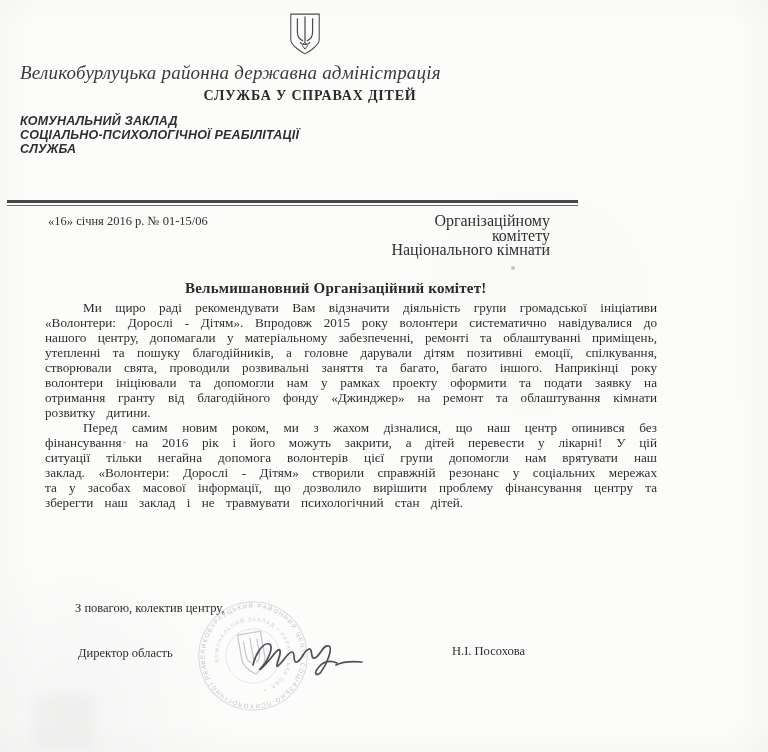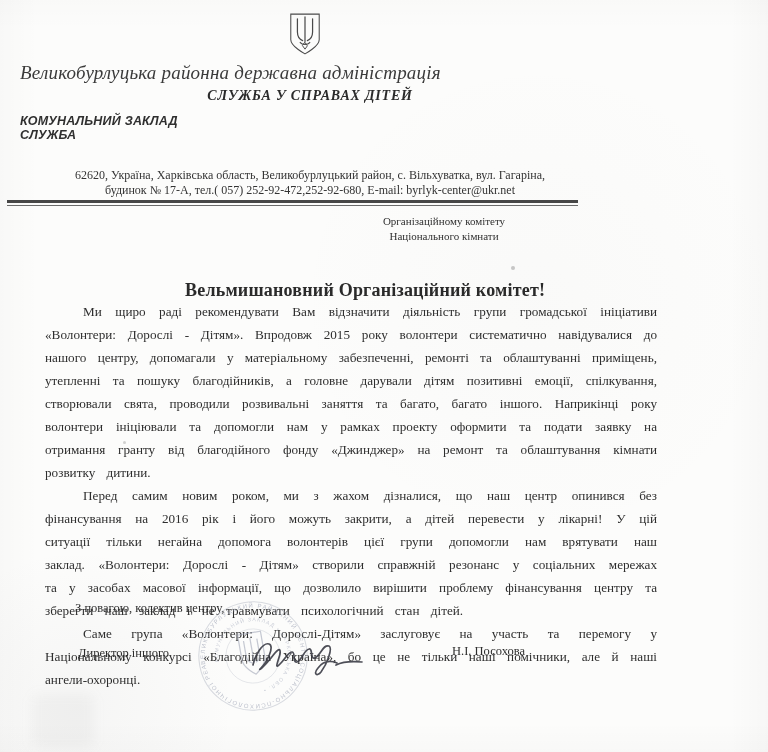--- a/index.html
+++ b/index.html
@@ -12,35 +12,35 @@
       linear-gradient(to right, rgba(0,0,0,0.015), rgba(0,0,0,0) 5%, rgba(0,0,0,0) 95%, rgba(0,0,0,0.02)),
       linear-gradient(to bottom, rgba(0,0,0,0.01), rgba(0,0,0,0) 4%, rgba(0,0,0,0) 96%, rgba(0,0,0,0.015));
     font-family:"Liberation Serif", serif;
     color:#2d2d2d;
   }
   .abs{position:absolute;}
   .emblem{left:287px;top:11px;width:36px;height:46px;}
   .admin-line{left:20px;top:62px;width:580px;
     font-style:italic;font-size:19px;color:#3a3a3a;letter-spacing:.2px;}
   .service-line{left:20px;top:88px;width:580px;text-align:center;
-    font-weight:bold;font-style:italic;font-size:14px;letter-spacing:.8px;color:#2b2b2b;}
+    font-weight:bold;font-size:14px;letter-spacing:.8px;color:#2b2b2b;}
   .org-block{left:20px;top:114px;width:580px;text-align:left;
     font-family:"Liberation Sans", sans-serif;font-weight:bold;font-style:italic;
     font-size:12.5px;line-height:14px;letter-spacing:.2px;color:#2f2f2f;}
   .address-block{left:20px;top:168px;width:580px;text-align:center;
     font-size:12px;line-height:14.5px;color:#333;}
   .rule{left:7px;top:200px;width:571px;height:2px;
     border-top:3px solid #474747;border-bottom:1px solid #6b6b6b;}
   .ref-date{left:48px;top:214px;font-size:12.5px;color:#303030;}
-  .recipient{left:359px;top:214px;width:170px;text-align:center;
-    font-size:11px;line-height:14.5px;color:#303030;}
+  .recipient{left:380px;top:214px;width:170px;text-align:right;
+    font-size:16px;line-height:14.5px;color:#303030;}
   .recipient .bold{font-weight:bold;}
-  .salutation{left:185px;top:280px;font-size:18px;font-weight:bold;color:#2a2a2a;letter-spacing:.2px;}
+  .salutation{left:185px;top:280px;font-size:15px;font-weight:bold;color:#2a2a2a;letter-spacing:.2px;}
   .body-text{left:45px;top:300px;width:612px;
-    font-size:13.2px;line-height:23px;text-align:justify;
+    font-size:13.2px;line-height:15px;text-align:justify;
     word-spacing:8px;color:#2e2e2e;}
   .body-text p{margin:0;text-indent:38px;}
   .closing{left:75px;top:601px;font-size:12.5px;color:#2e2e2e;}
   .sign-title{left:78px;top:646px;font-size:12.5px;color:#2e2e2e;}
   .sign-name{left:452px;top:644px;font-size:12.5px;color:#2e2e2e;font-family:Liberation Serif, serif;}
   .stamp{left:195px;top:598px;width:116px;height:116px;transform:rotate(-10deg);opacity:.85;}
   .signature{left:246px;top:629px;width:122px;height:50px;}
   .smudge{left:32px;top:694px;width:62px;height:55px;background:rgba(140,140,140,0.06);
     border-radius:8px;filter:blur(6px);}
   .speck1{left:511px;top:266px;width:4px;height:4px;background:rgba(100,100,100,0.35);border-radius:50%;}
@@ -59,44 +59,41 @@
       <path d="M54,14 V42 C54,52 48,58 43,60"></path>
       <path d="M28,64 C32,69 44,69 48,64"></path>
       <path d="M38,64 l5,7 -5,7 -5,-7 z" stroke-width="2"></path>
     </g>
   </svg>
 
   <div class="abs admin-line">Великобурлуцька районна державна адміністрація</div>
   <div class="abs service-line">СЛУЖБА У СПРАВАХ ДІТЕЙ</div>
   <div class="abs org-block">
     <div>КОМУНАЛЬНИЙ ЗАКЛАД</div>
+    <div>СОЦІАЛЬНО-ПСИХОЛОГІЧНОЇ РЕАБІЛІТАЦІЇ</div>
     <div>СЛУЖБА</div>
-  </div>
-  <div class="abs address-block">
-    <div>62620, Україна, Харківська область, Великобурлуцький район, с. Вільхуватка, вул. Гагаріна,</div>
-    <div>будинок  № 17-А, тел.( 057) 252-92-472,252-92-680, E-mail: byrlyk-center@ukr.net</div>
   </div>
 
   <div class="abs rule"></div>
 
+  <div class="abs ref-date">«16» січня 2016 р. № 01-15/06</div>
   <div class="abs recipient">
     <div>Організаційному комітету</div>
     <div>Національного кімнати</div>
   </div>
 
   <div class="abs salutation">Вельмишановний Організаційний комітет!</div>
 
   <div class="abs body-text">
     <p>Ми щиро раді рекомендувати Вам відзначити діяльність групи громадської ініціативи «Волонтери: Дорослі - Дітям». Впродовж 2015 року волонтери систематично навідувалися до нашого центру, допомагали у матеріальному забезпеченні, ремонті та облаштуванні приміщень, утепленні та пошуку благодійників, а головне дарували дітям позитивні емоції, спілкування, створювали свята, проводили розвивальні заняття та багато, багато іншого. Наприкінці року волонтери ініціювали та допомогли нам у рамках проекту оформити та подати заявку на отримання гранту від благодійного фонду «Джинджер» на ремонт та облаштування кімнати розвитку дитини.</p>
     <p>Перед самим новим роком, ми з жахом дізналися, що наш центр опинився без фінансування на 2016 рік і його можуть закрити, а дітей перевести у лікарні! У цій ситуації тільки негайна допомога волонтерів цієї групи допомогли нам врятувати наш заклад. «Волонтери: Дорослі - Дітям»  створили справжній резонанс у соціальних мережах та у засобах масової інформації, що дозволило вирішити проблему фінансування центру та зберегти наш заклад і не травмувати психологічний стан дітей.</p>
-    <p>Саме група «Волонтери: Дорослі-Дітям» заслуговує на участь та перемогу у Національному конкурсі «Благодійна Україна», бо це не тільки наші помічники, але й наші ангели-охоронці.</p>
   </div>
 
   <div class="abs closing">З повагою, колектив центру,</div>
-  <div class="abs sign-title">Директор іншого</div>
+  <div class="abs sign-title">Директор область</div>
   <div class="abs sign-name">Н.І. Посохова</div>
 
   <svg class="abs stamp" viewBox="0 0 120 120">
     <defs>
       <path id="ringOuter" d="M60,60 m-50,0 a50,50 0 1,1 100,0 a50,50 0 1,1 -100,0"></path>
       <path id="ringInner" d="M60,60 m-36,0 a36,36 0 1,1 72,0 a36,36 0 1,1 -72,0"></path>
     </defs>
     <circle cx="60" cy="60" r="56" fill="none" stroke="#a7adbc" stroke-width="1.1" opacity="0.5"></circle>
     <circle cx="60" cy="60" r="28" fill="none" stroke="#a7adbc" stroke-width="0.8" opacity="0.4"></circle>
     <text font-size="6.2" letter-spacing="1.4" fill="#9aa0b2" opacity="0.75" font-family="Liberation Sans, sans-serif">

